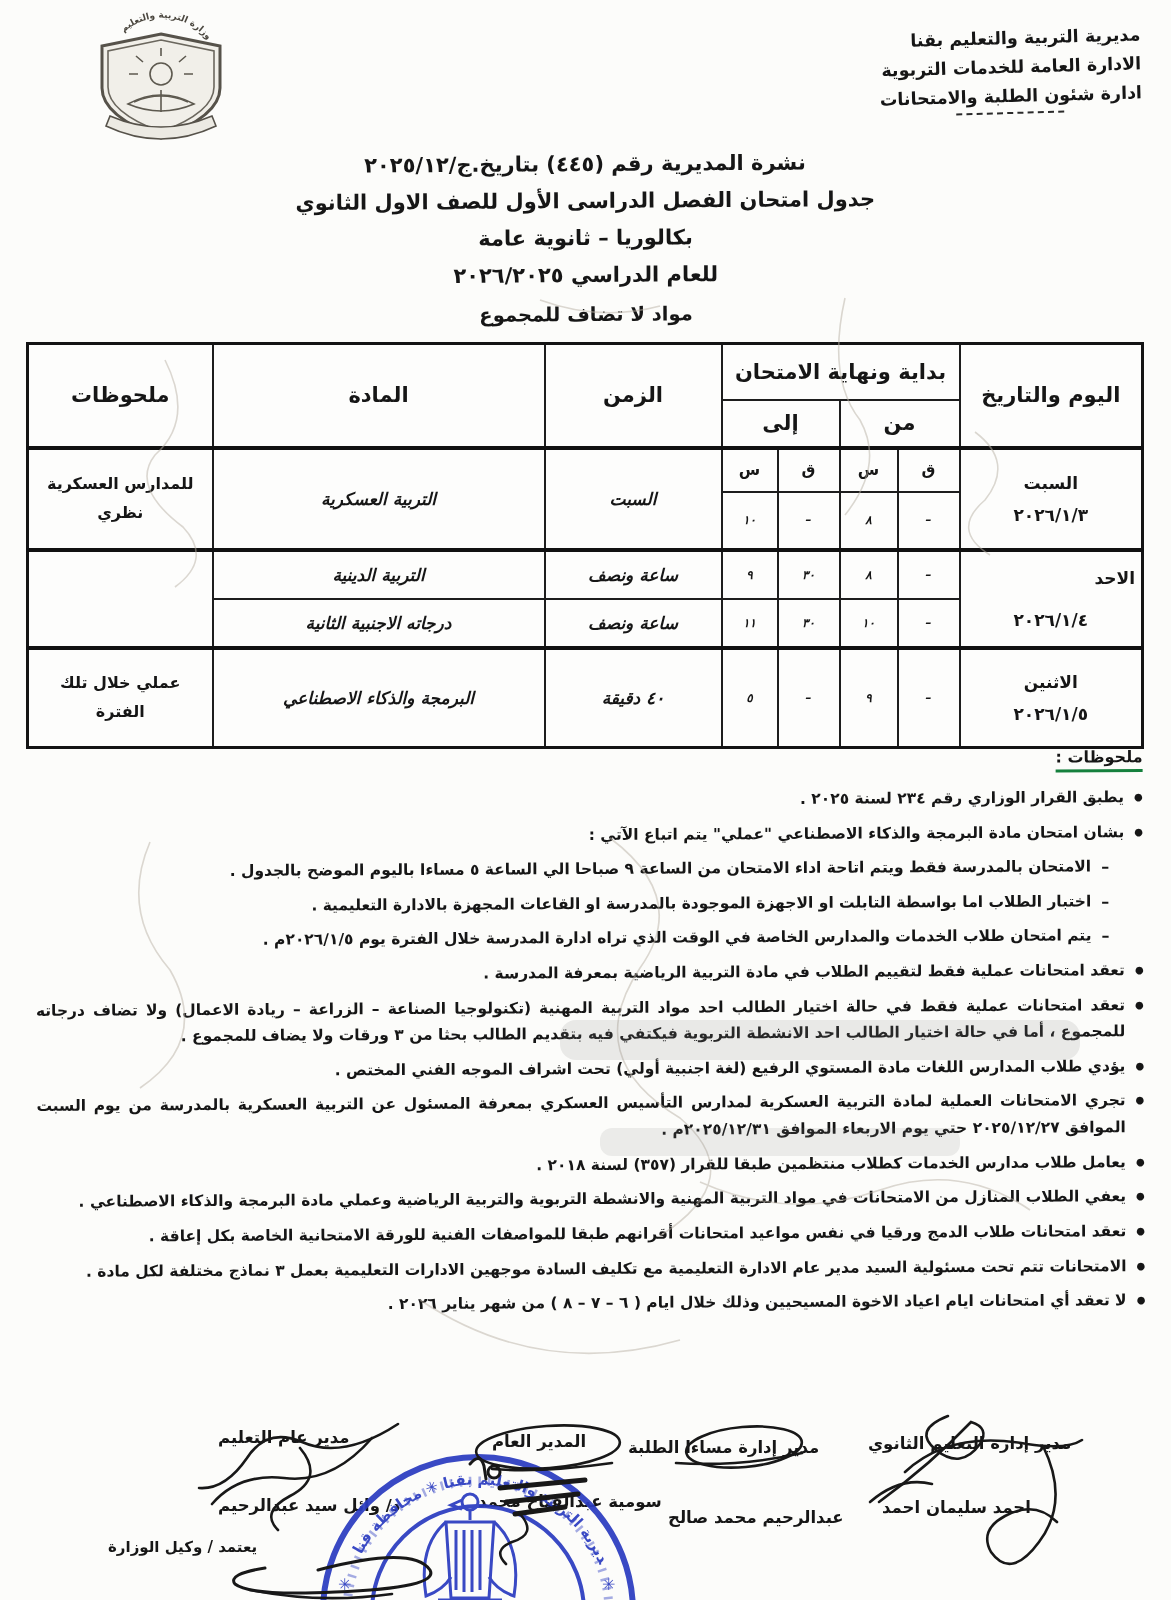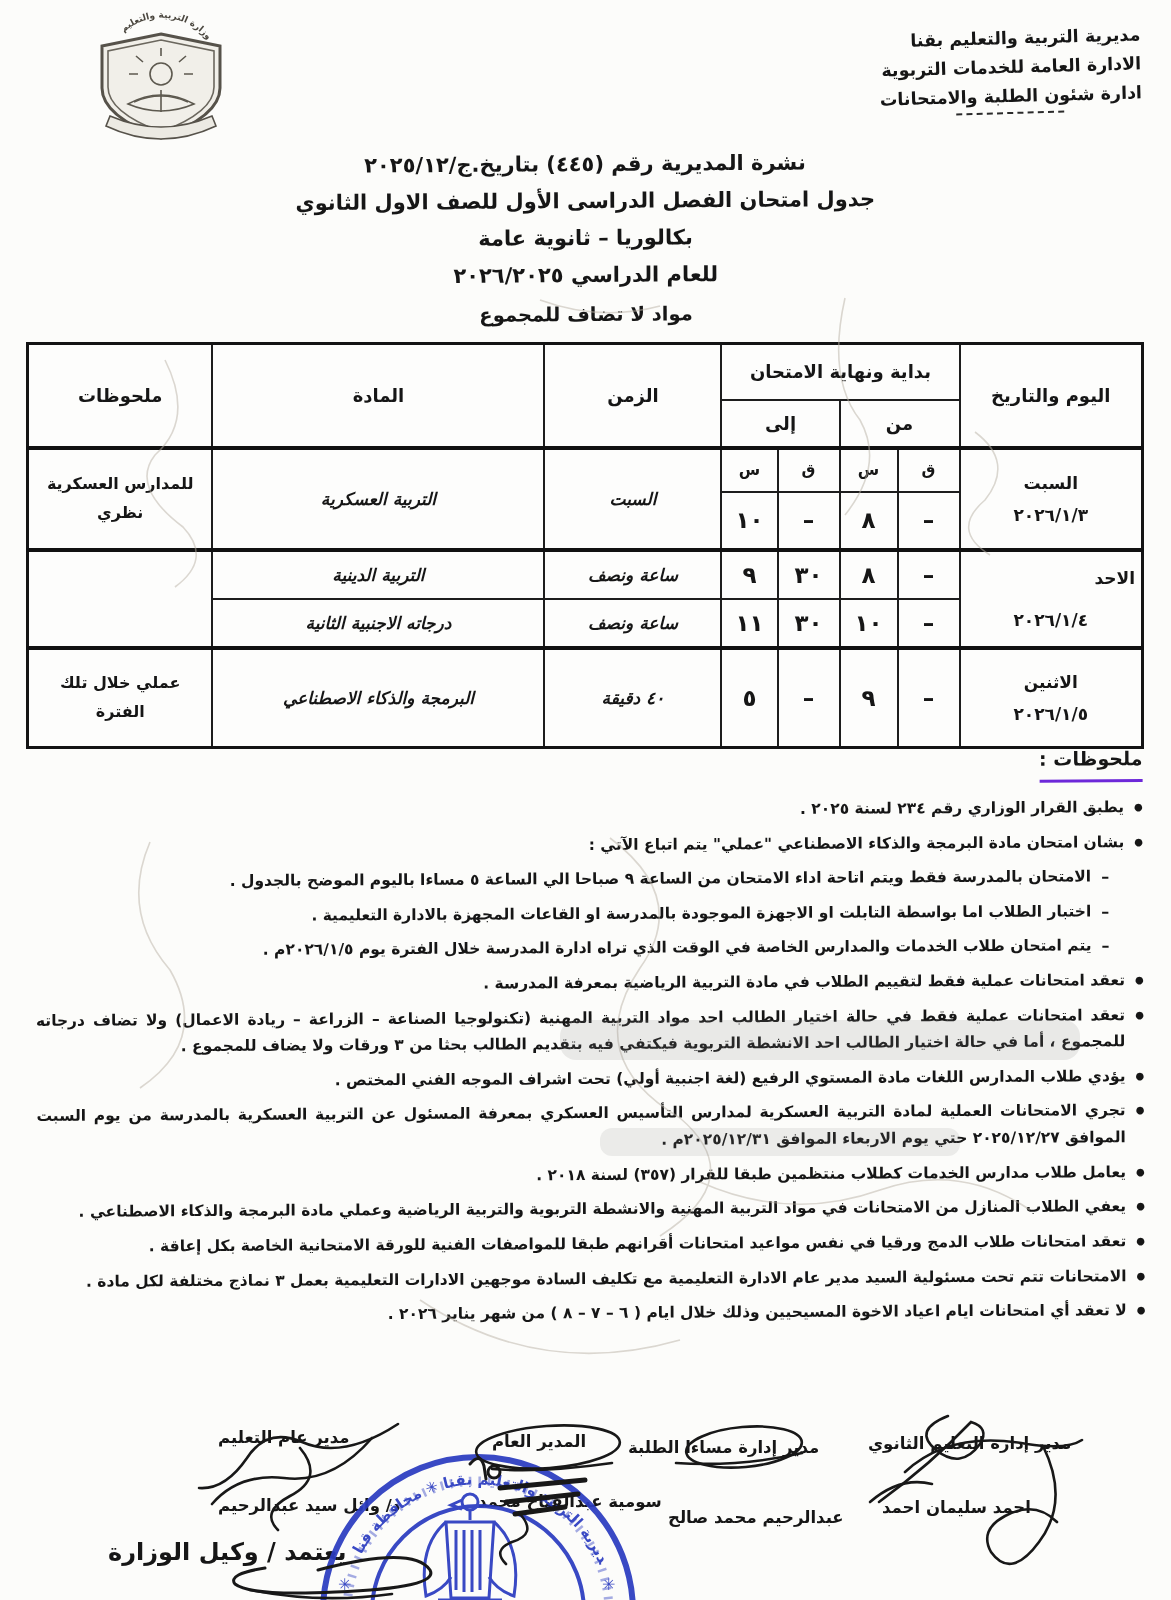--- a/index.html
+++ b/index.html
@@ -23,45 +23,45 @@
   
   table.sched{
     position:absolute;top:342px;right:27px;width:1115px;direction:rtl;
     border-collapse:collapse;table-layout:fixed;background:#fdfdfc;
     border:3px solid #141414;
   }
   table.sched th,table.sched td{
     border:2.5px solid #1d1d1d;text-align:center;vertical-align:middle;
     padding:0 6px;overflow:hidden;
   }
-  table.sched th{font-size:18px;}
+  table.sched th{font-size:21px;}
   table.sched tbody{border-top:4px solid #111;}
   tr.h-top{height:56px;} tr.h-sub{height:48px;}
   tr.r-sat-lbl{height:44px;} tr.r-sat-val{height:58px;}
   tr.r-sun{height:49px;} tr.r-mon{height:100px;}
-  td.qs{font-size:15.5px;} td.val{font-size:23px;}
+  td.qs{font-size:15.5px;} td.val{font-size:12px;font-style:italic;}
   td.daycell{font-size:17px;}
   td.daycell .d1{margin-bottom:12px;} 
   td.daycell.wide .d1{margin-bottom:22px;text-align:right;}
   td.subj,td.dur{font-size:17px;font-style:italic;}
   td.notecell{font-size:16px;line-height:1.8;}
   
   .notes{position:absolute;top:750px;right:27px;left:36px;direction:rtl;transform:rotate(-0.3deg);}
-  .notes-heading{display:inline-block;font-size:19px;border-bottom:3px solid #6d28d9;
-                 padding-bottom:10px;margin-bottom:12px;}
+  .notes-heading{display:inline-block;font-size:16px;border-bottom:3px solid #15803d;
+                 padding-bottom:3px;margin-bottom:12px;}
   .note-item,.note-sub-item{display:flex;align-items:flex-start;gap:10px;
     font-size:15.5px;line-height:1.72;margin-bottom:8px;}
   .note-item::before{content:"●";font-size:10px;line-height:2.6;flex:0 0 auto;}
   .note-sub-item{padding-right:34px;margin-bottom:7px;}
   .note-sub-item::before{content:"–";flex:0 0 auto;font-size:16px;}
   .note-item .txt,.note-sub-item .txt{text-align:justify;text-align-last:right;}
   
   .sig{position:absolute;white-space:nowrap;direction:rtl;font-size:16.5px;}
   .sig.name{font-size:16.5px;}
-  .approval{position:absolute;left:108px;top:1538px;font-size:24px;direction:rtl;}
+  .approval{position:absolute;left:108px;top:1538px;font-size:15px;direction:rtl;}
   
   .overlay{position:absolute;inset:0;pointer-events:none;z-index:6;}
 </style>
 </head>
 <body>
 
 <div class="page">
 
   <div class="logo">
     <svg width="162" height="134" viewBox="0 0 162 134">

